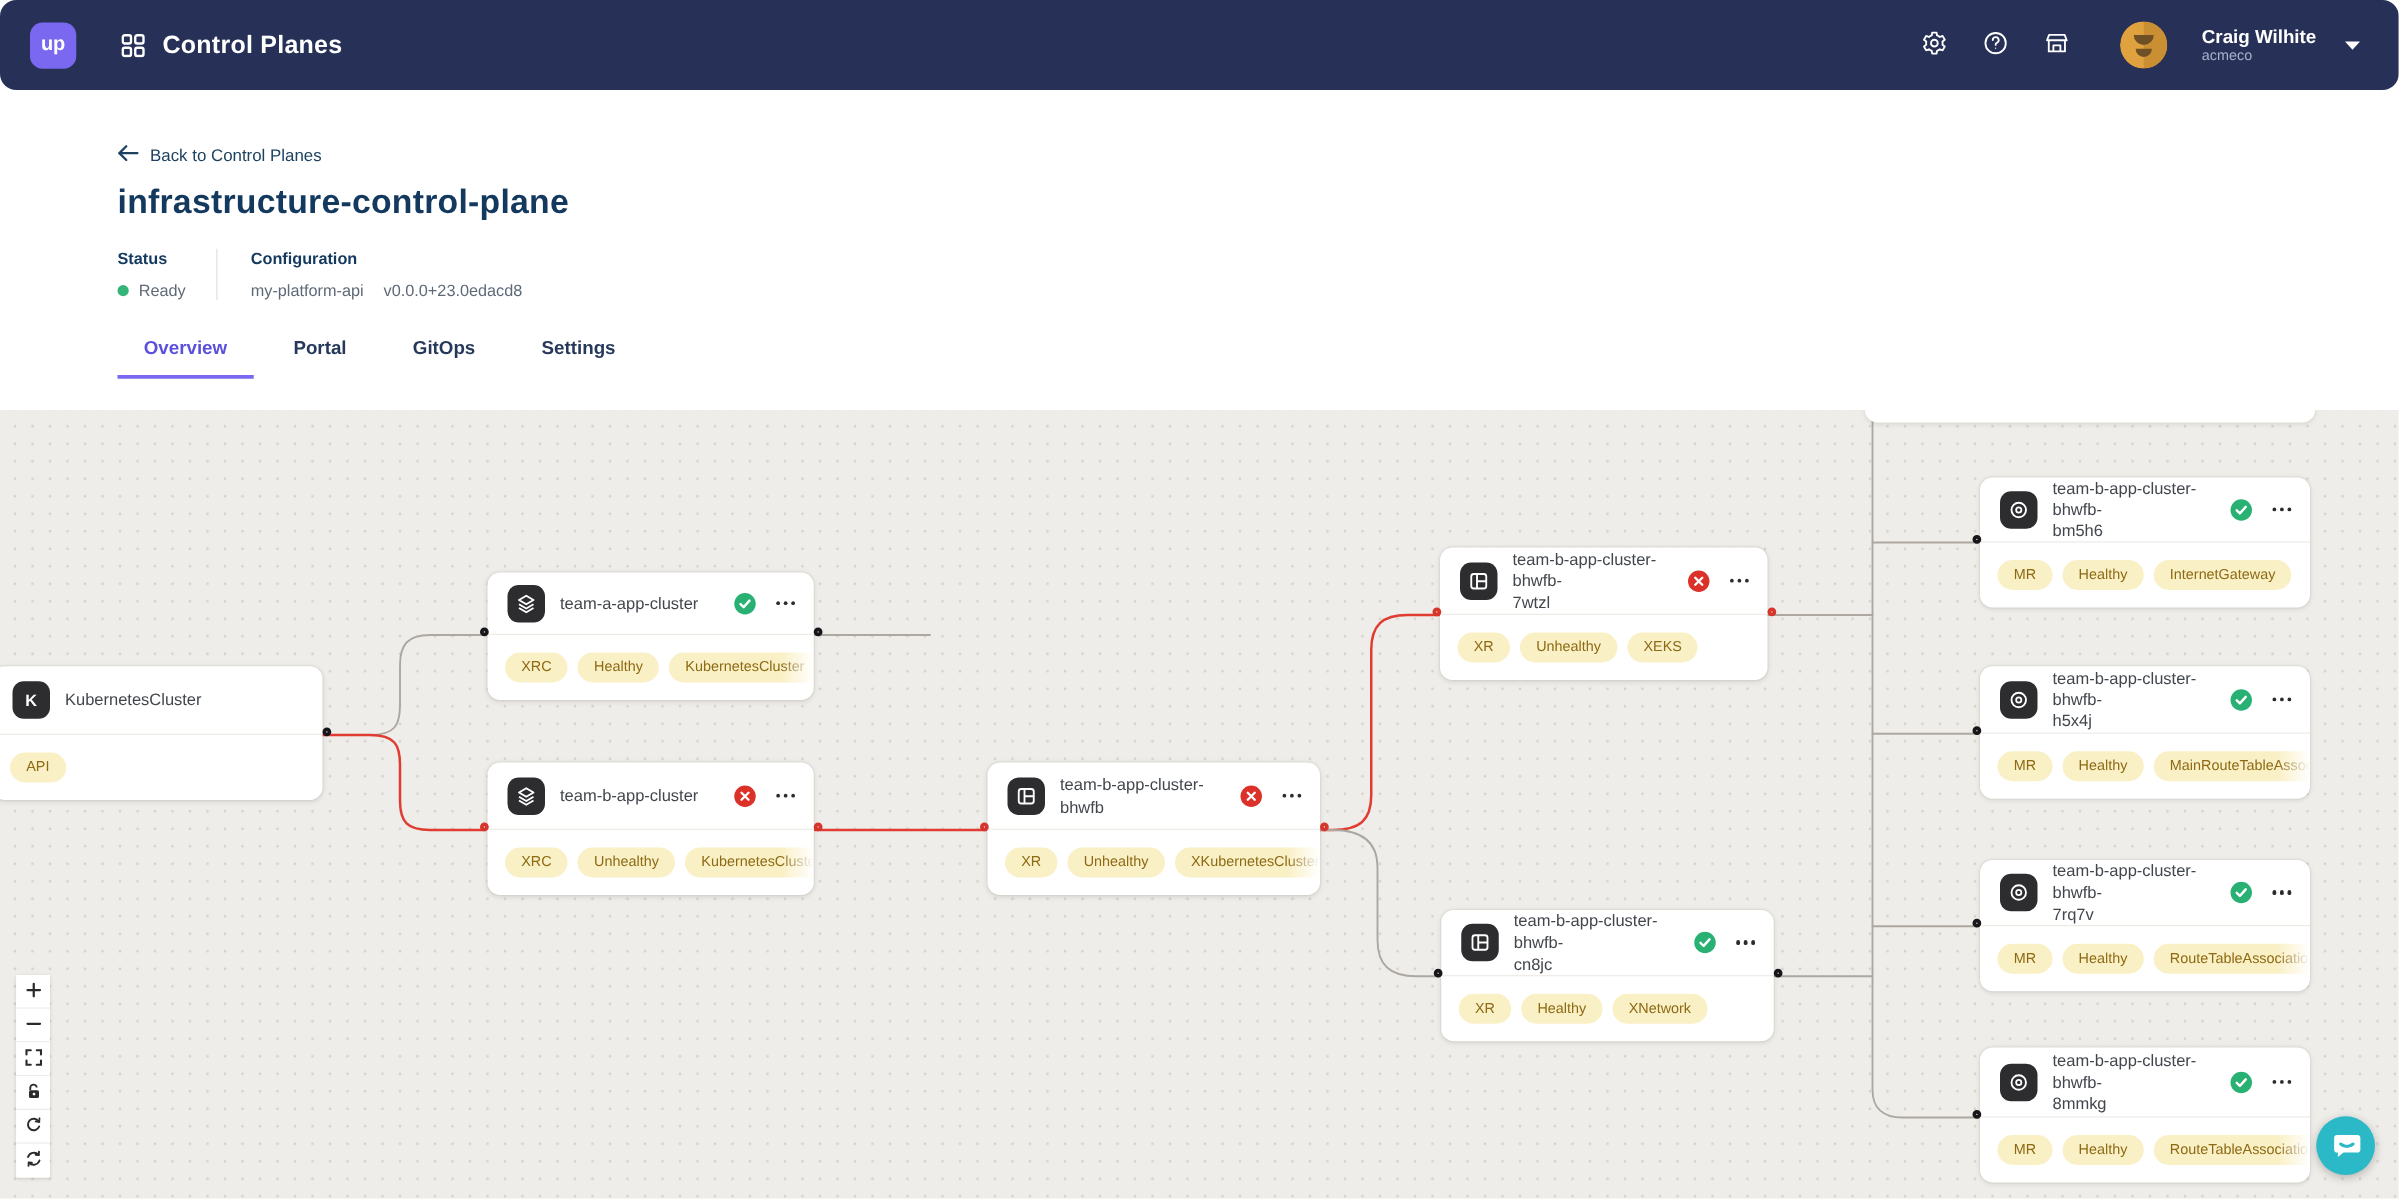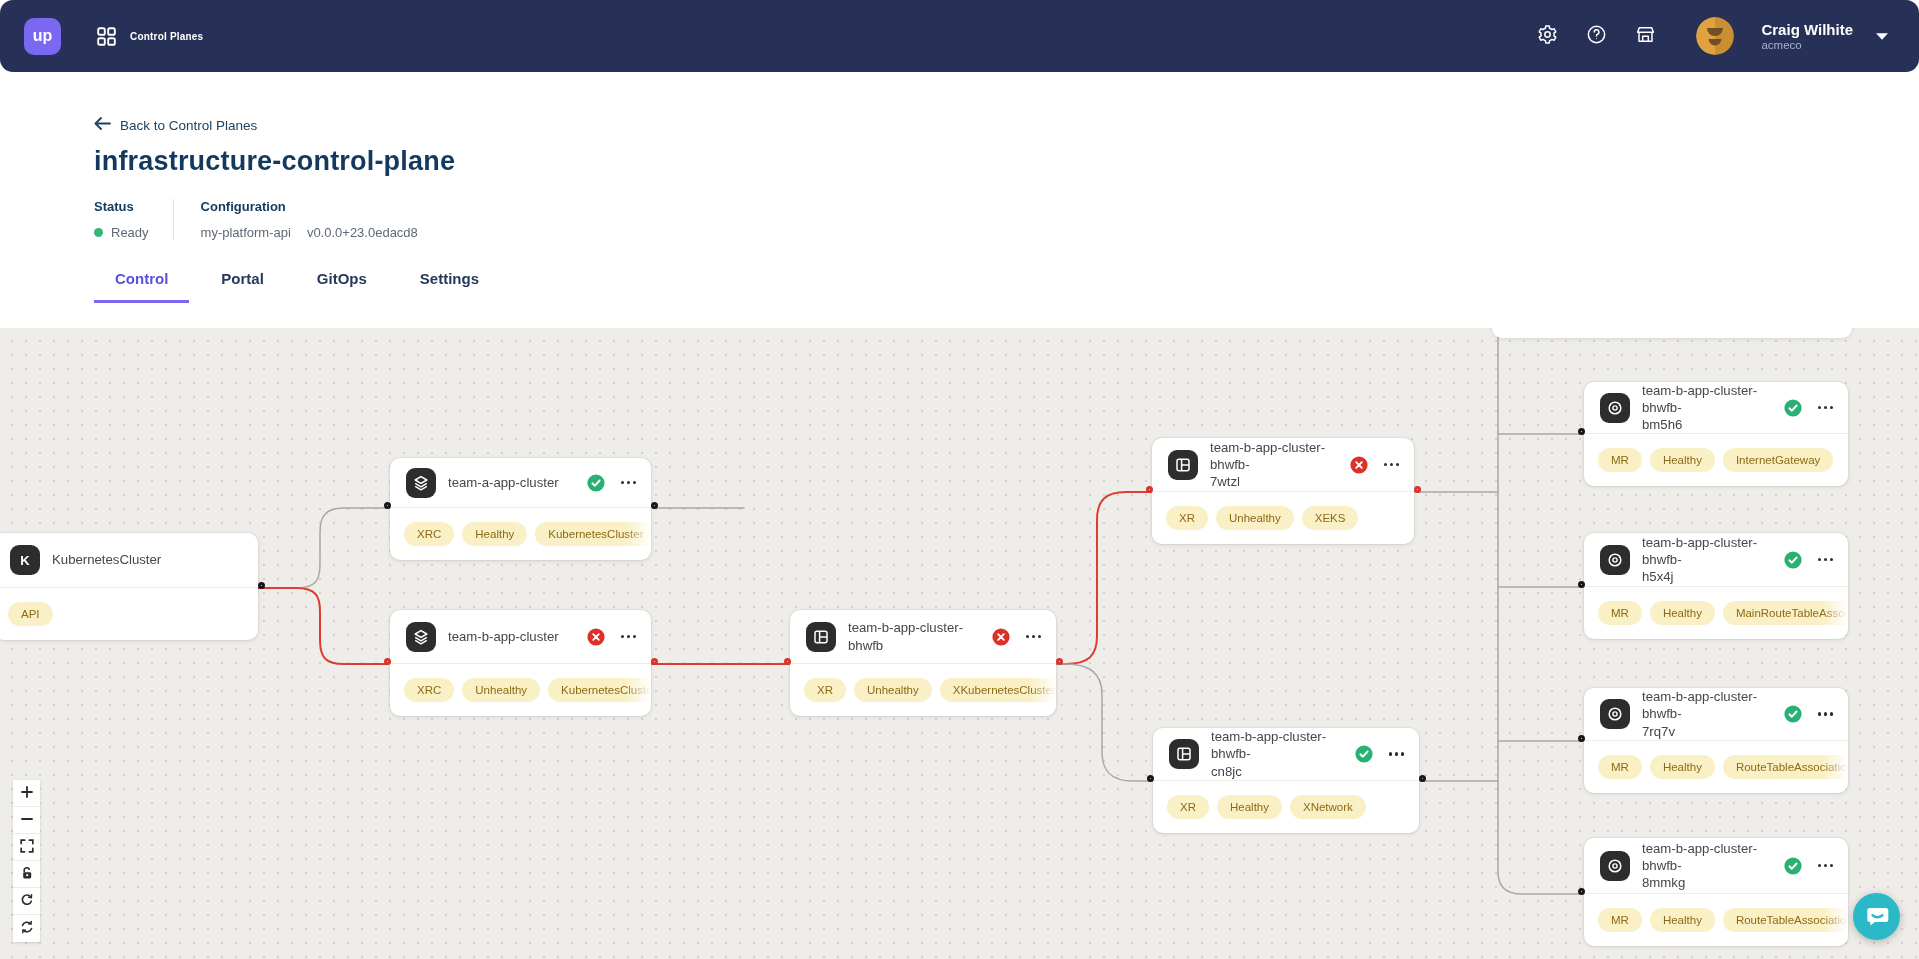--- a/index.html
+++ b/index.html
@@ -6,21 +6,21 @@
   * { box-sizing: border-box; margin: 0; padding: 0; }
   html,body { width:1919px; height:959px; overflow:hidden;
     font-family:"Liberation Sans","DejaVu Sans",sans-serif; background:#fff; }
 
   
   .navbar { height:72px; background:#273157; display:flex; align-items:center; padding:0 30px 0 24px;border-radius:13px; }
   .logo-tile { width:37px; height:37px; border-radius:10px; background:#7A68F0; color:#fff;
     display:flex; align-items:center; justify-content:center; font-weight:bold; font-size:16px; cursor:pointer;}
   .nav-left { display:flex; align-items:center; gap:14px; margin-left:36px; }
   .grid-icon { display:flex; }
-  .app-title { color:#fff; font-weight:bold; font-size:10px; letter-spacing:.2px; }
+  .app-title { color:#fff; font-weight:bold; font-size:20px; letter-spacing:.2px; }
   .nav-spacer { flex:1; }
   .nav-iconbtn { background:none; border:none; cursor:pointer; padding:6px; display:flex; align-items:center; margin-left:16px;}
   .user-menu { display:flex; align-items:center; margin-left:34px; cursor:pointer; }
   .avatar { width:38px; height:38px; border-radius:50%; overflow:hidden; flex:none;}
   .user-text { margin-left:27px; }
   .user-name { color:#fff; font-weight:bold; font-size:15px; line-height:1.15;}
   .user-org  { color:#A9B1CC; font-size:11.5px; }
   .caret { margin-left:22px; display:flex; }
 
   
@@ -167,21 +167,21 @@
     <div class="meta-col">
       <div class="meta-label">Configuration</div>
       <div class="meta-value-row">
         <span>my-platform-api</span>
         <span class="config-version">v0.0.0+23.0edacd8</span>
       </div>
     </div>
   </div>
 
   <div class="tabs">
-    <button class="tab active">Control</button>
+    <button class="tab active">Overview</button>
     <button class="tab">Portal</button>
     <button class="tab">GitOps</button>
     <button class="tab">Settings</button>
   </div>
 </div>
 
 <div class="canvas" id="canvas">
 
   <div class="zoom-panel">
     <button class="zoom-btn">

